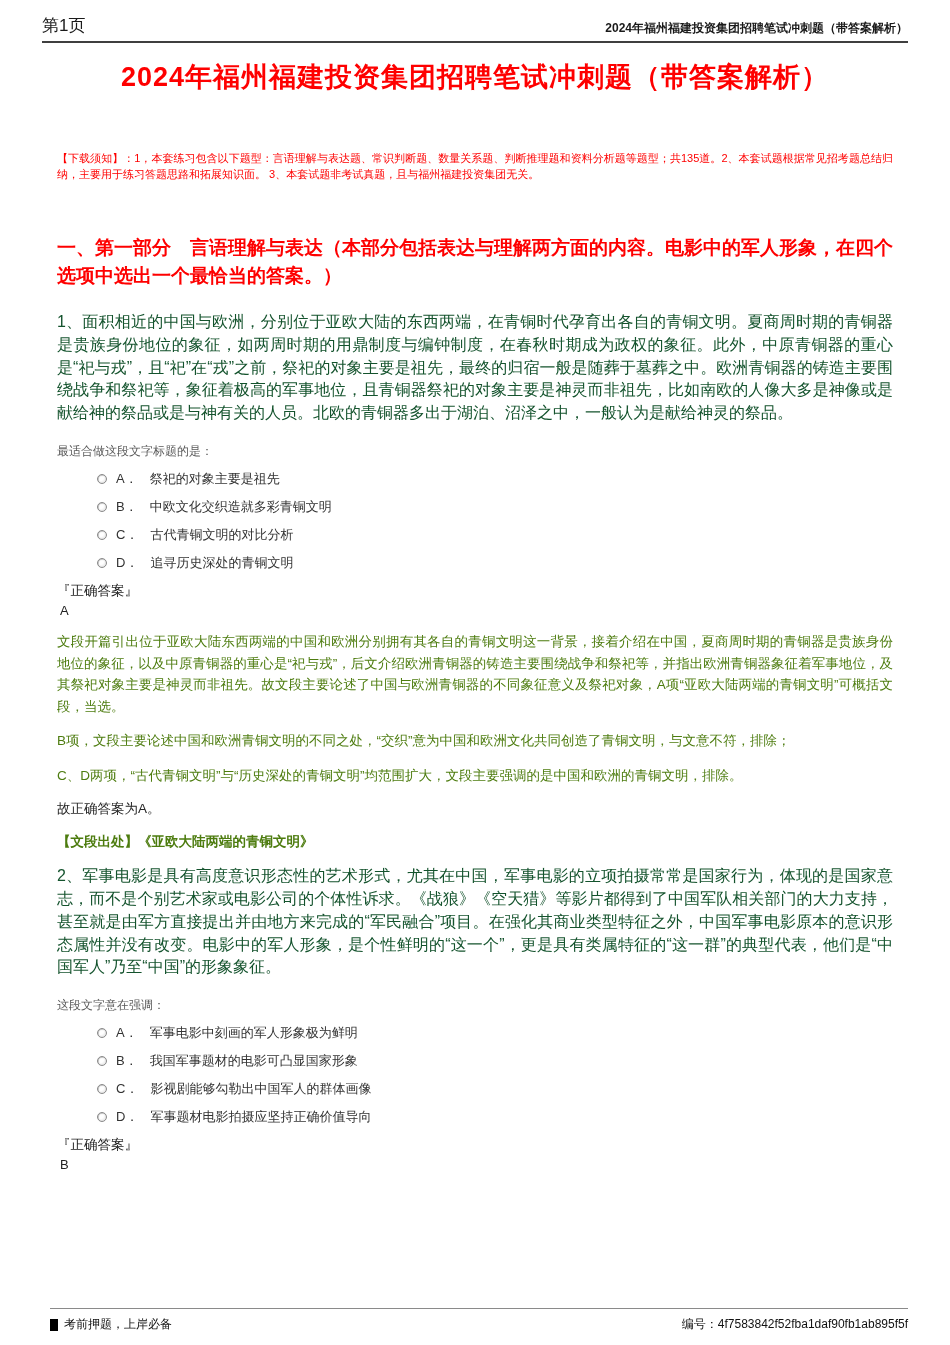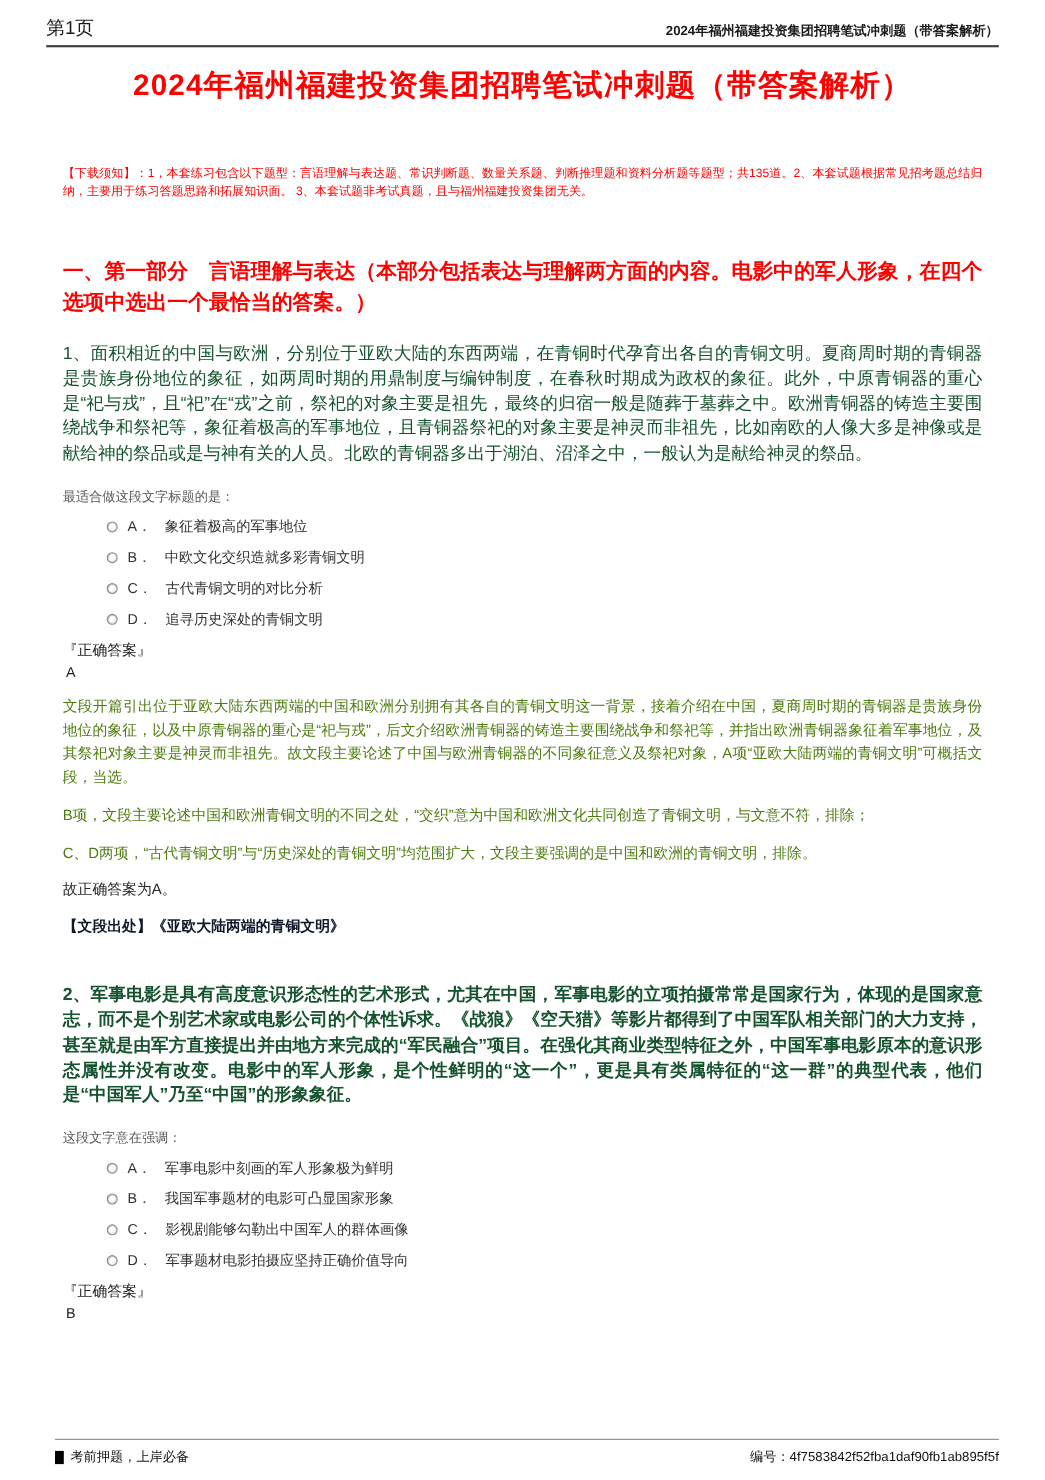--- a/index.html
+++ b/index.html
@@ -16,36 +16,36 @@
   
   .doc-title { margin-top:16px; text-align:center; color:#fe0000; font-size:27px; font-weight:bold; letter-spacing:1px; }
 
   .content { padding:0 15px; }
 
   .notice { margin-top:56px; color:#fe0000; font-size:11px; line-height:1.42; text-align:justify; }
 
   .section-heading { margin-top:52px; color:#fe0000; font-size:19px; font-weight:bold; line-height:1.45; text-align:justify; }
 
   .stem { margin-top:22px; color:#14532d; font-size:16px; line-height:1.42; text-align:justify; }
-  .q2 .stem { margin-top:43px;font-weight:bold; }
+  .q2 .stem { margin-top:14px; }
   .prompt { margin-top:18px; color:#595959; font-size:12px; }
 
   .options { margin-top:10px; }
   .option { display:flex; align-items:center; margin:10px 0; padding-left:40px; font-size:13px; color:#333333; cursor:default; }
   .radio { flex:0 0 auto; width:10px; height:10px; border:1px solid #8a8a8a; border-radius:50%;
            background:radial-gradient(circle at 35% 35%, #ffffff 35%, #d9d9d9 100%);
            box-shadow:inset 0.5px 0.5px 1px rgba(0,0,0,0.35); margin-right:9px; }
   .opt-label { margin-right:12px; }
 
   .ans-label { margin-top:10px; font-size:13.5px; color:#222222; }
   .ans-value { margin-top:3px; font-size:13px; color:#222222; padding-left:3px; }
   .analysis-label { margin-top:3px; font-size:13.5px; color:#222222; }
   .analysis-p { margin-top:13px; font-size:13.5px; color:#4d7c0f; line-height:1.6; text-align:justify; }
   .conclusion { margin-top:14px; font-size:13.5px; color:#262626; }
-  .source { margin-top:15px; font-size:13.5px; color:#0f172a; font-weight:bold; }
+  .source { margin-top:15px; font-size:13.5px; color:#4d7c0f; font-weight:bold; }
 
   
   .ftr { position:absolute; left:50px; right:42px; bottom:12px; border-top:1px solid #8a8a8a; padding-top:7px;
          display:flex; justify-content:space-between; align-items:center; }
   .ftr-left { font-size:12px; color:#111111; display:flex; align-items:center; }
   .ftr-mark { display:inline-block; width:8px; height:12px; background:#000; margin-right:6px; }
   .ftr-right { font-size:12px; color:#111111; }
 </style>
 </head>
 <body>
@@ -67,21 +67,21 @@
     <h2 class="section-heading">一、第一部分　言语理解与表达（本部分包括表达与理解两方面的内容。电影中的军人形象，在四个选项中选出一个最恰当的答案。）</h2>
 
     <section class="question q1">
       <p class="stem">1、面积相近的中国与欧洲，分别位于亚欧大陆的东西两端，在青铜时代孕育出各自的青铜文明。夏商周时期的青铜器是贵族身份地位的象征，如两周时期的用鼎制度与编钟制度，在春秋时期成为政权的象征。此外，中原青铜器的重心是“祀与戎”，且“祀”在“戎”之前，祭祀的对象主要是祖先，最终的归宿一般是随葬于墓葬之中。欧洲青铜器的铸造主要围绕战争和祭祀等，象征着极高的军事地位，且青铜器祭祀的对象主要是神灵而非祖先，比如南欧的人像大多是神像或是献给神的祭品或是与神有关的人员。北欧的青铜器多出于湖泊、沼泽之中，一般认为是献给神灵的祭品。</p>
       <p class="prompt">最适合做这段文字标题的是：</p>
 
       <div class="options">
         <div class="option">
           <span class="radio"></span>
           <span class="opt-label">A．</span>
-          <span class="opt-text">象征着极高的军事地位</span>
+          <span class="opt-text">祭祀的对象主要是祖先</span>
         </div>
         <div class="option">
           <span class="radio"></span>
           <span class="opt-label">B．</span>
           <span class="opt-text">中欧文化交织造就多彩青铜文明</span>
         </div>
         <div class="option">
           <span class="radio"></span>
           <span class="opt-label">C．</span>
           <span class="opt-text">古代青铜文明的对比分析</span>

